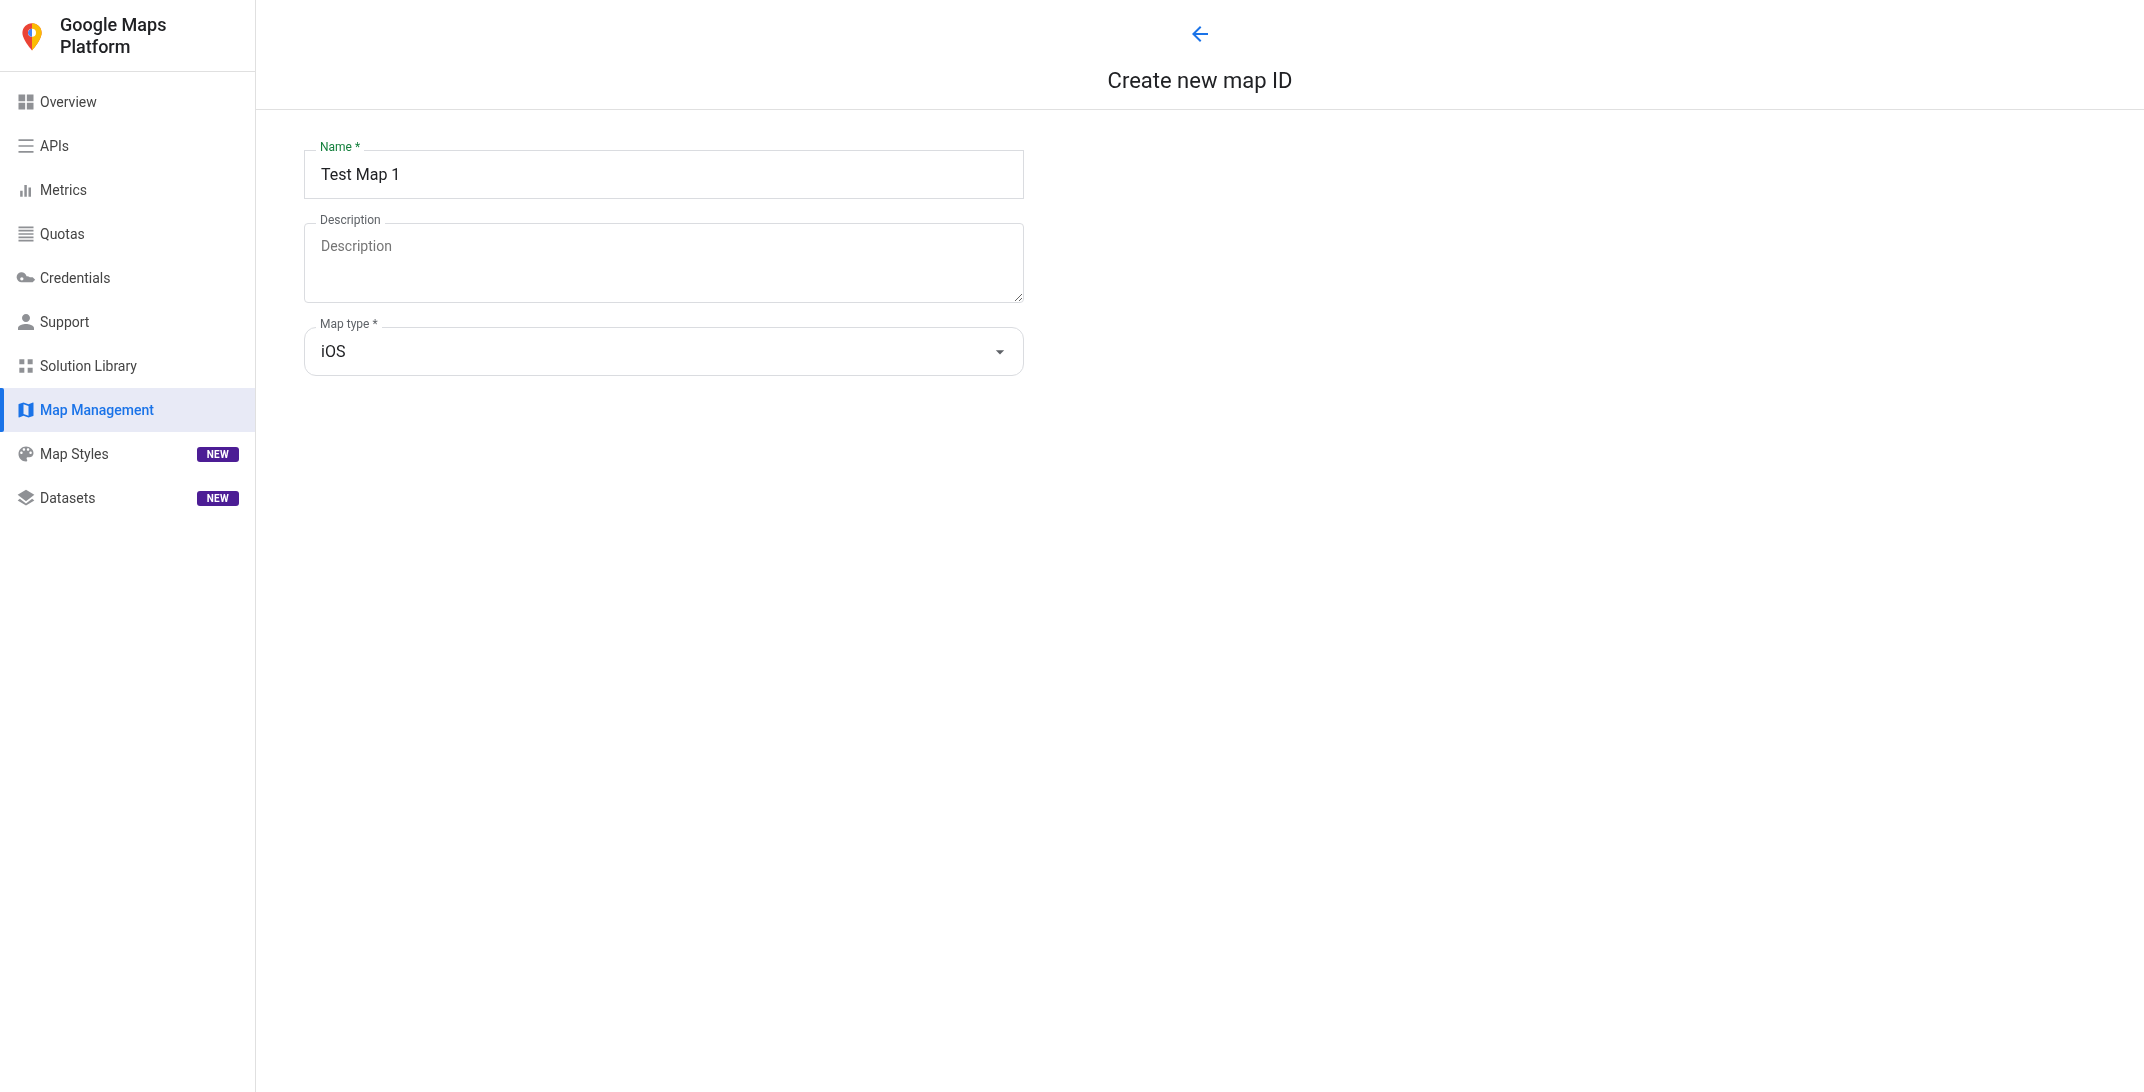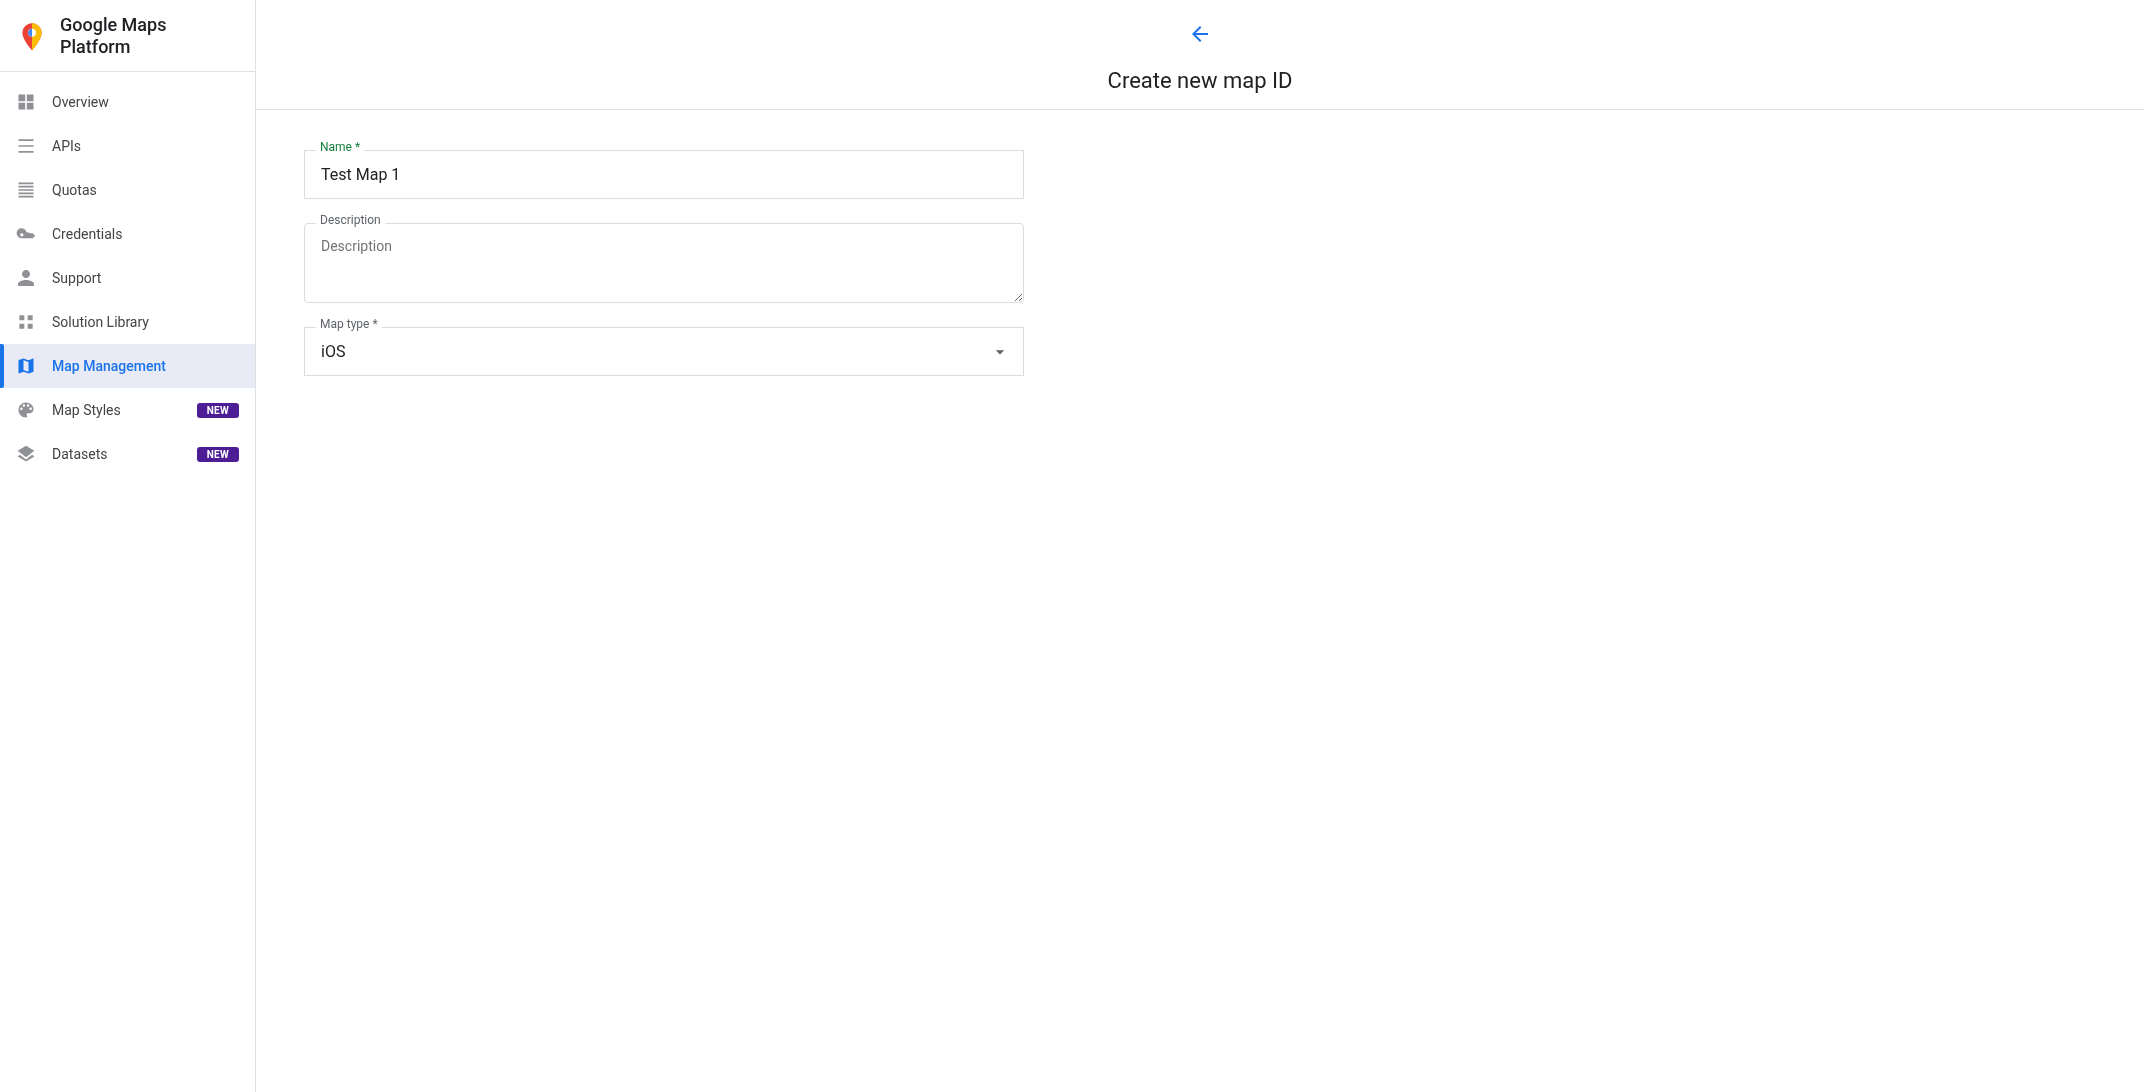--- a/index.html
+++ b/index.html
@@ -49,21 +49,21 @@
 
     .sidebar-nav {
       padding: 8px 0;
       flex: 1;
     }
 
     .nav-item {
       display: flex;
       align-items: center;
       padding: 12px 16px;
-      gap: 16px;
+      gap: 4px;
       cursor: pointer;
       border-radius: 0;
       position: relative;
       color: #444;
       font-size: 14px;
       font-weight: 400;
       transition: background 0.15s;
     }
 
     .nav-item.active {
@@ -204,21 +204,21 @@
       transition: border-color 0.15s;
     }
 
     .select-wrapper {
       position: relative;
       width: 720px;
     }
 
     .select-input {
       border: 1px solid #dadce0;
-      border-radius: 0;
+      border-radius: 12px;
       padding: 14px 16px;
       font-size: 16px;
       color: #202124;
       outline: none;
       width: 100%;
       font-family: inherit;
       appearance: none;
       -webkit-appearance: none;
       background: #fff;
       cursor: pointer;
@@ -267,20 +267,28 @@
 
     <div class="nav-item">
       <span class="nav-icon">
         <svg width="20" height="20" viewBox="0 0 24 24" fill="currentColor">
             <path d="M3 4h18v2H3zm0 7h18v2H3zm0 7h18v2H3z" opacity="0.7"></path>
           </svg>
       </span>
       <span class="nav-label">APIs</span>
     </div>
 
+    <div class="nav-item">
+      <span class="nav-icon">
+        <svg width="20" height="20" viewBox="0 0 24 24" fill="currentColor">
+            <path d="M5 20h3v-7H5zm5 0h3v-14h-3zm5 0h3V9h-3z" opacity="0.7"></path>
+          </svg>
+      </span>
+      <span class="nav-label">Metrics</span>
+    </div>
 
     <div class="nav-item">
       <span class="nav-icon">
         <svg width="20" height="20" viewBox="0 0 24 24" fill="currentColor">
             <path d="M3 3h18v2H3zm0 4h18v2H3zm0 4h18v2H3zm0 4h18v2H3zm0 4h18v2H3z" opacity="0.7"></path>
           </svg>
       </span>
       <span class="nav-label">Quotas</span>
     </div>
 

